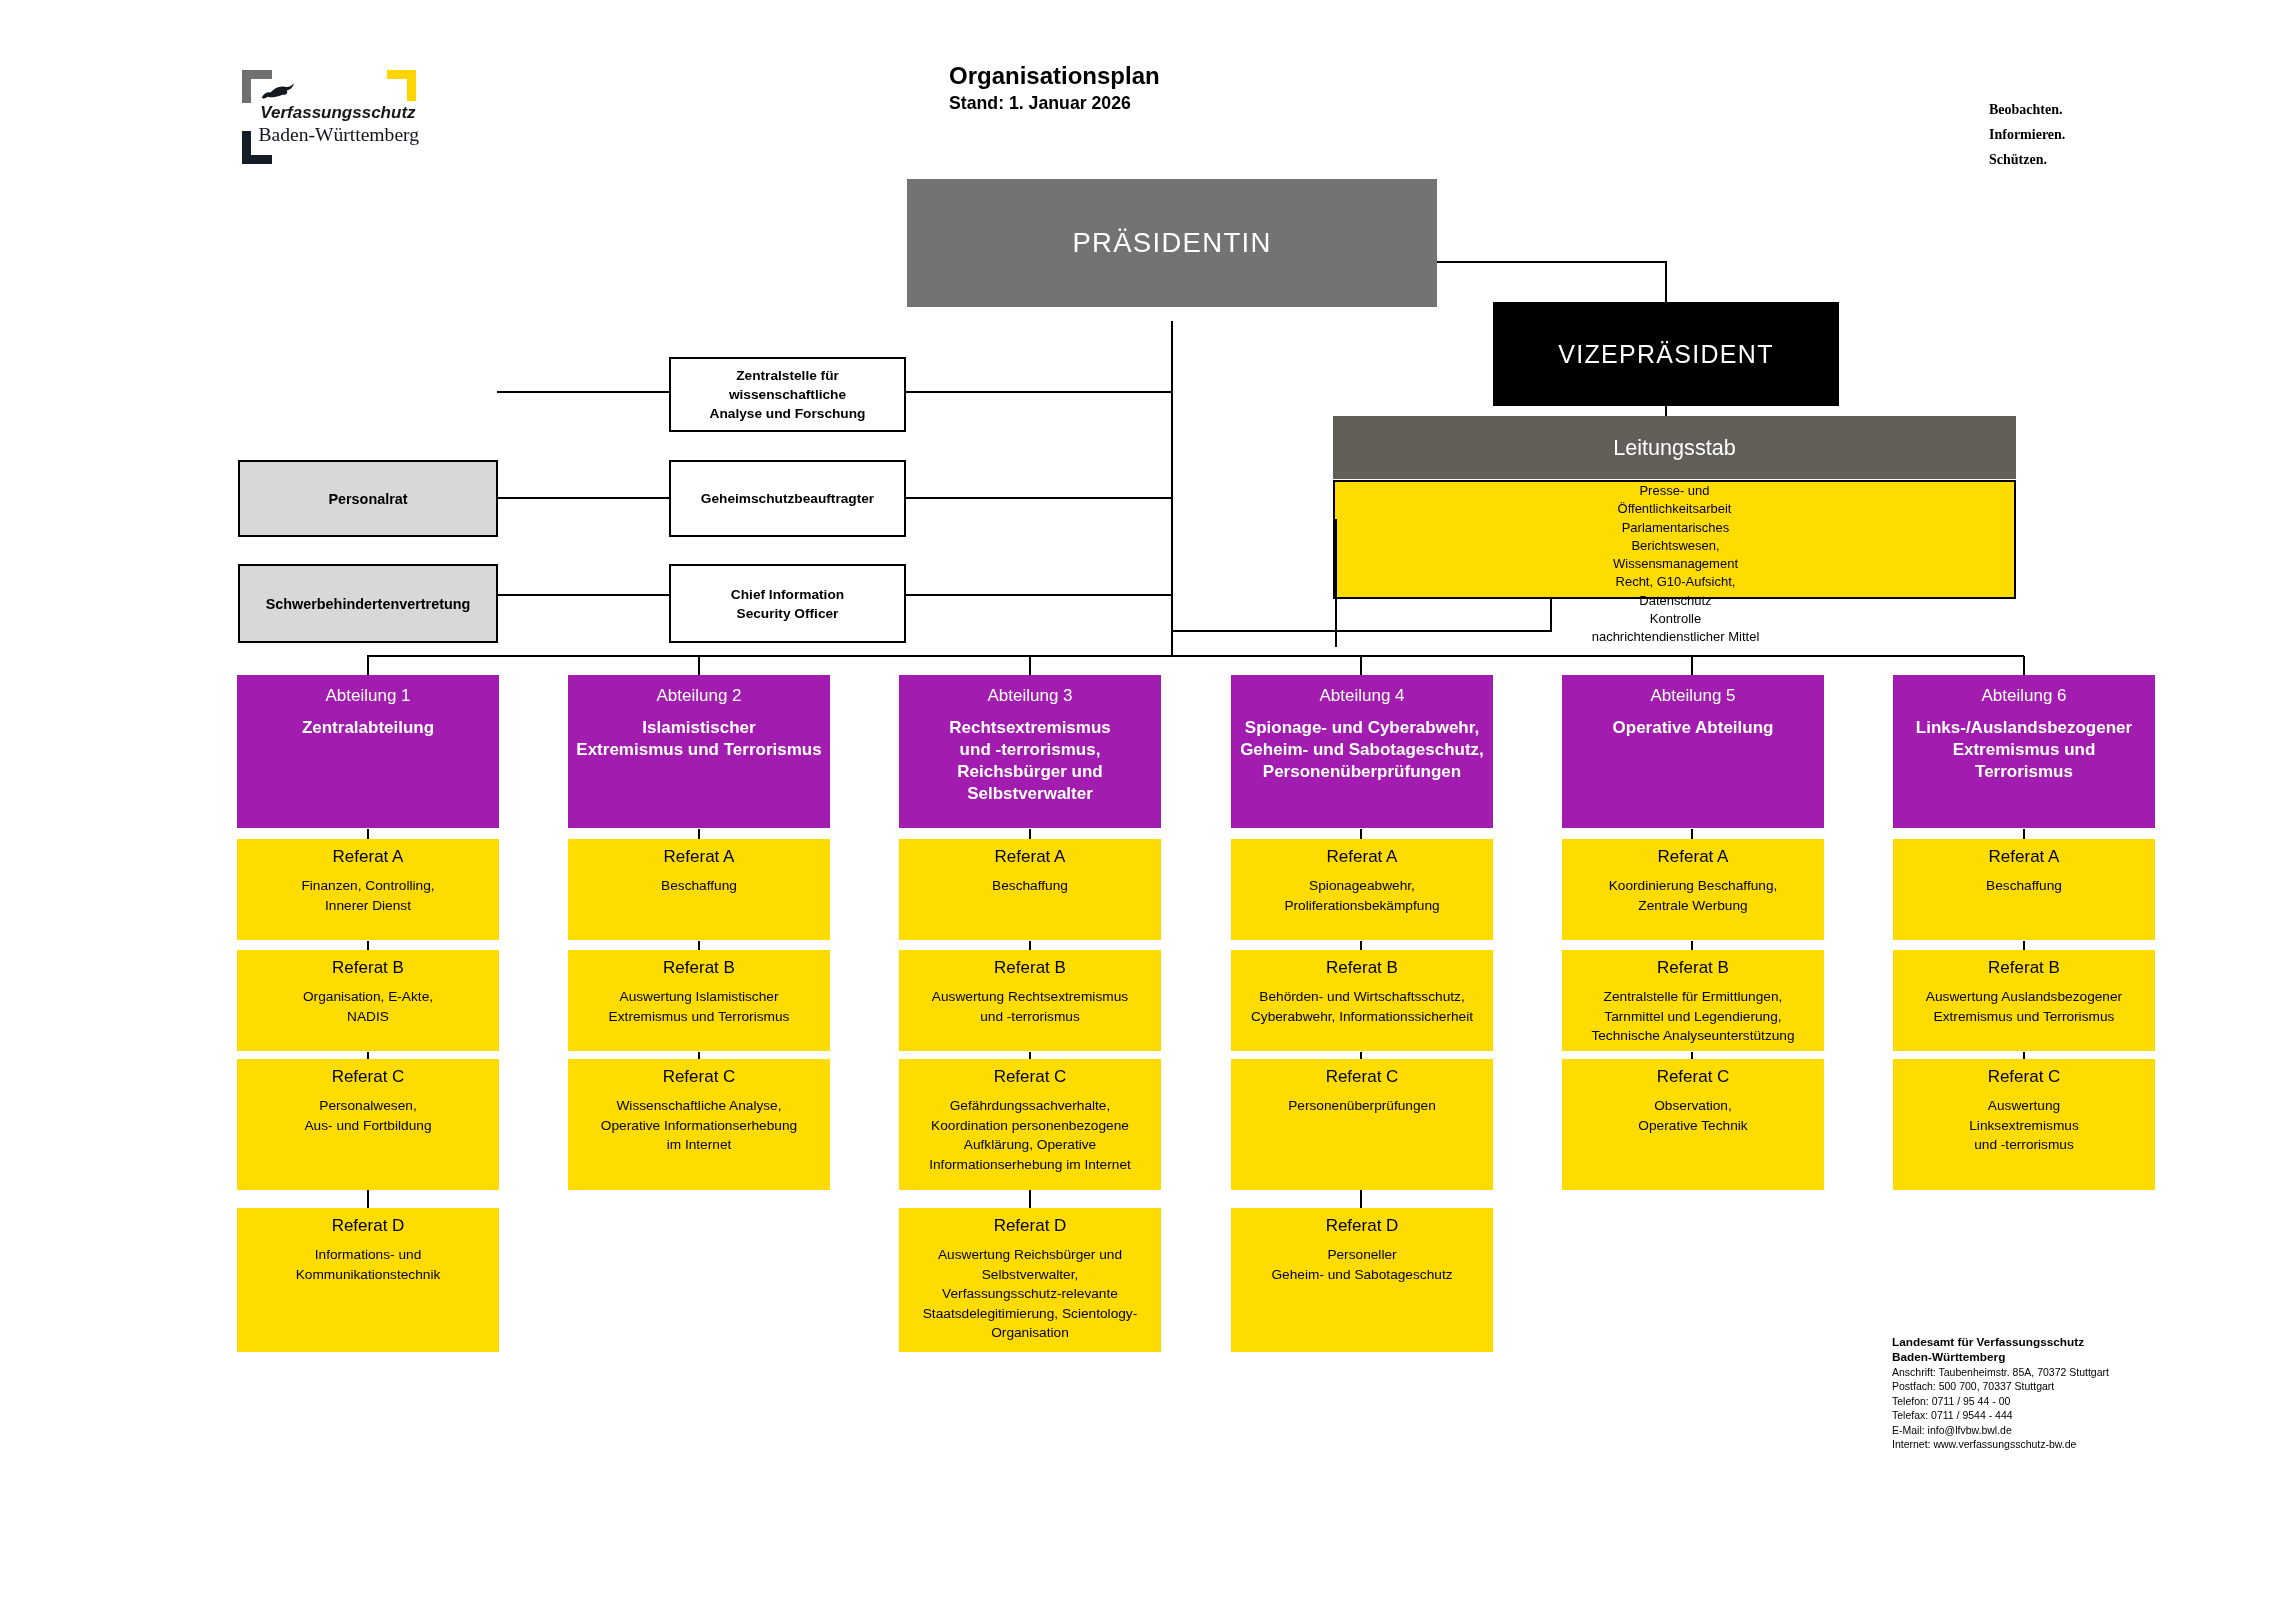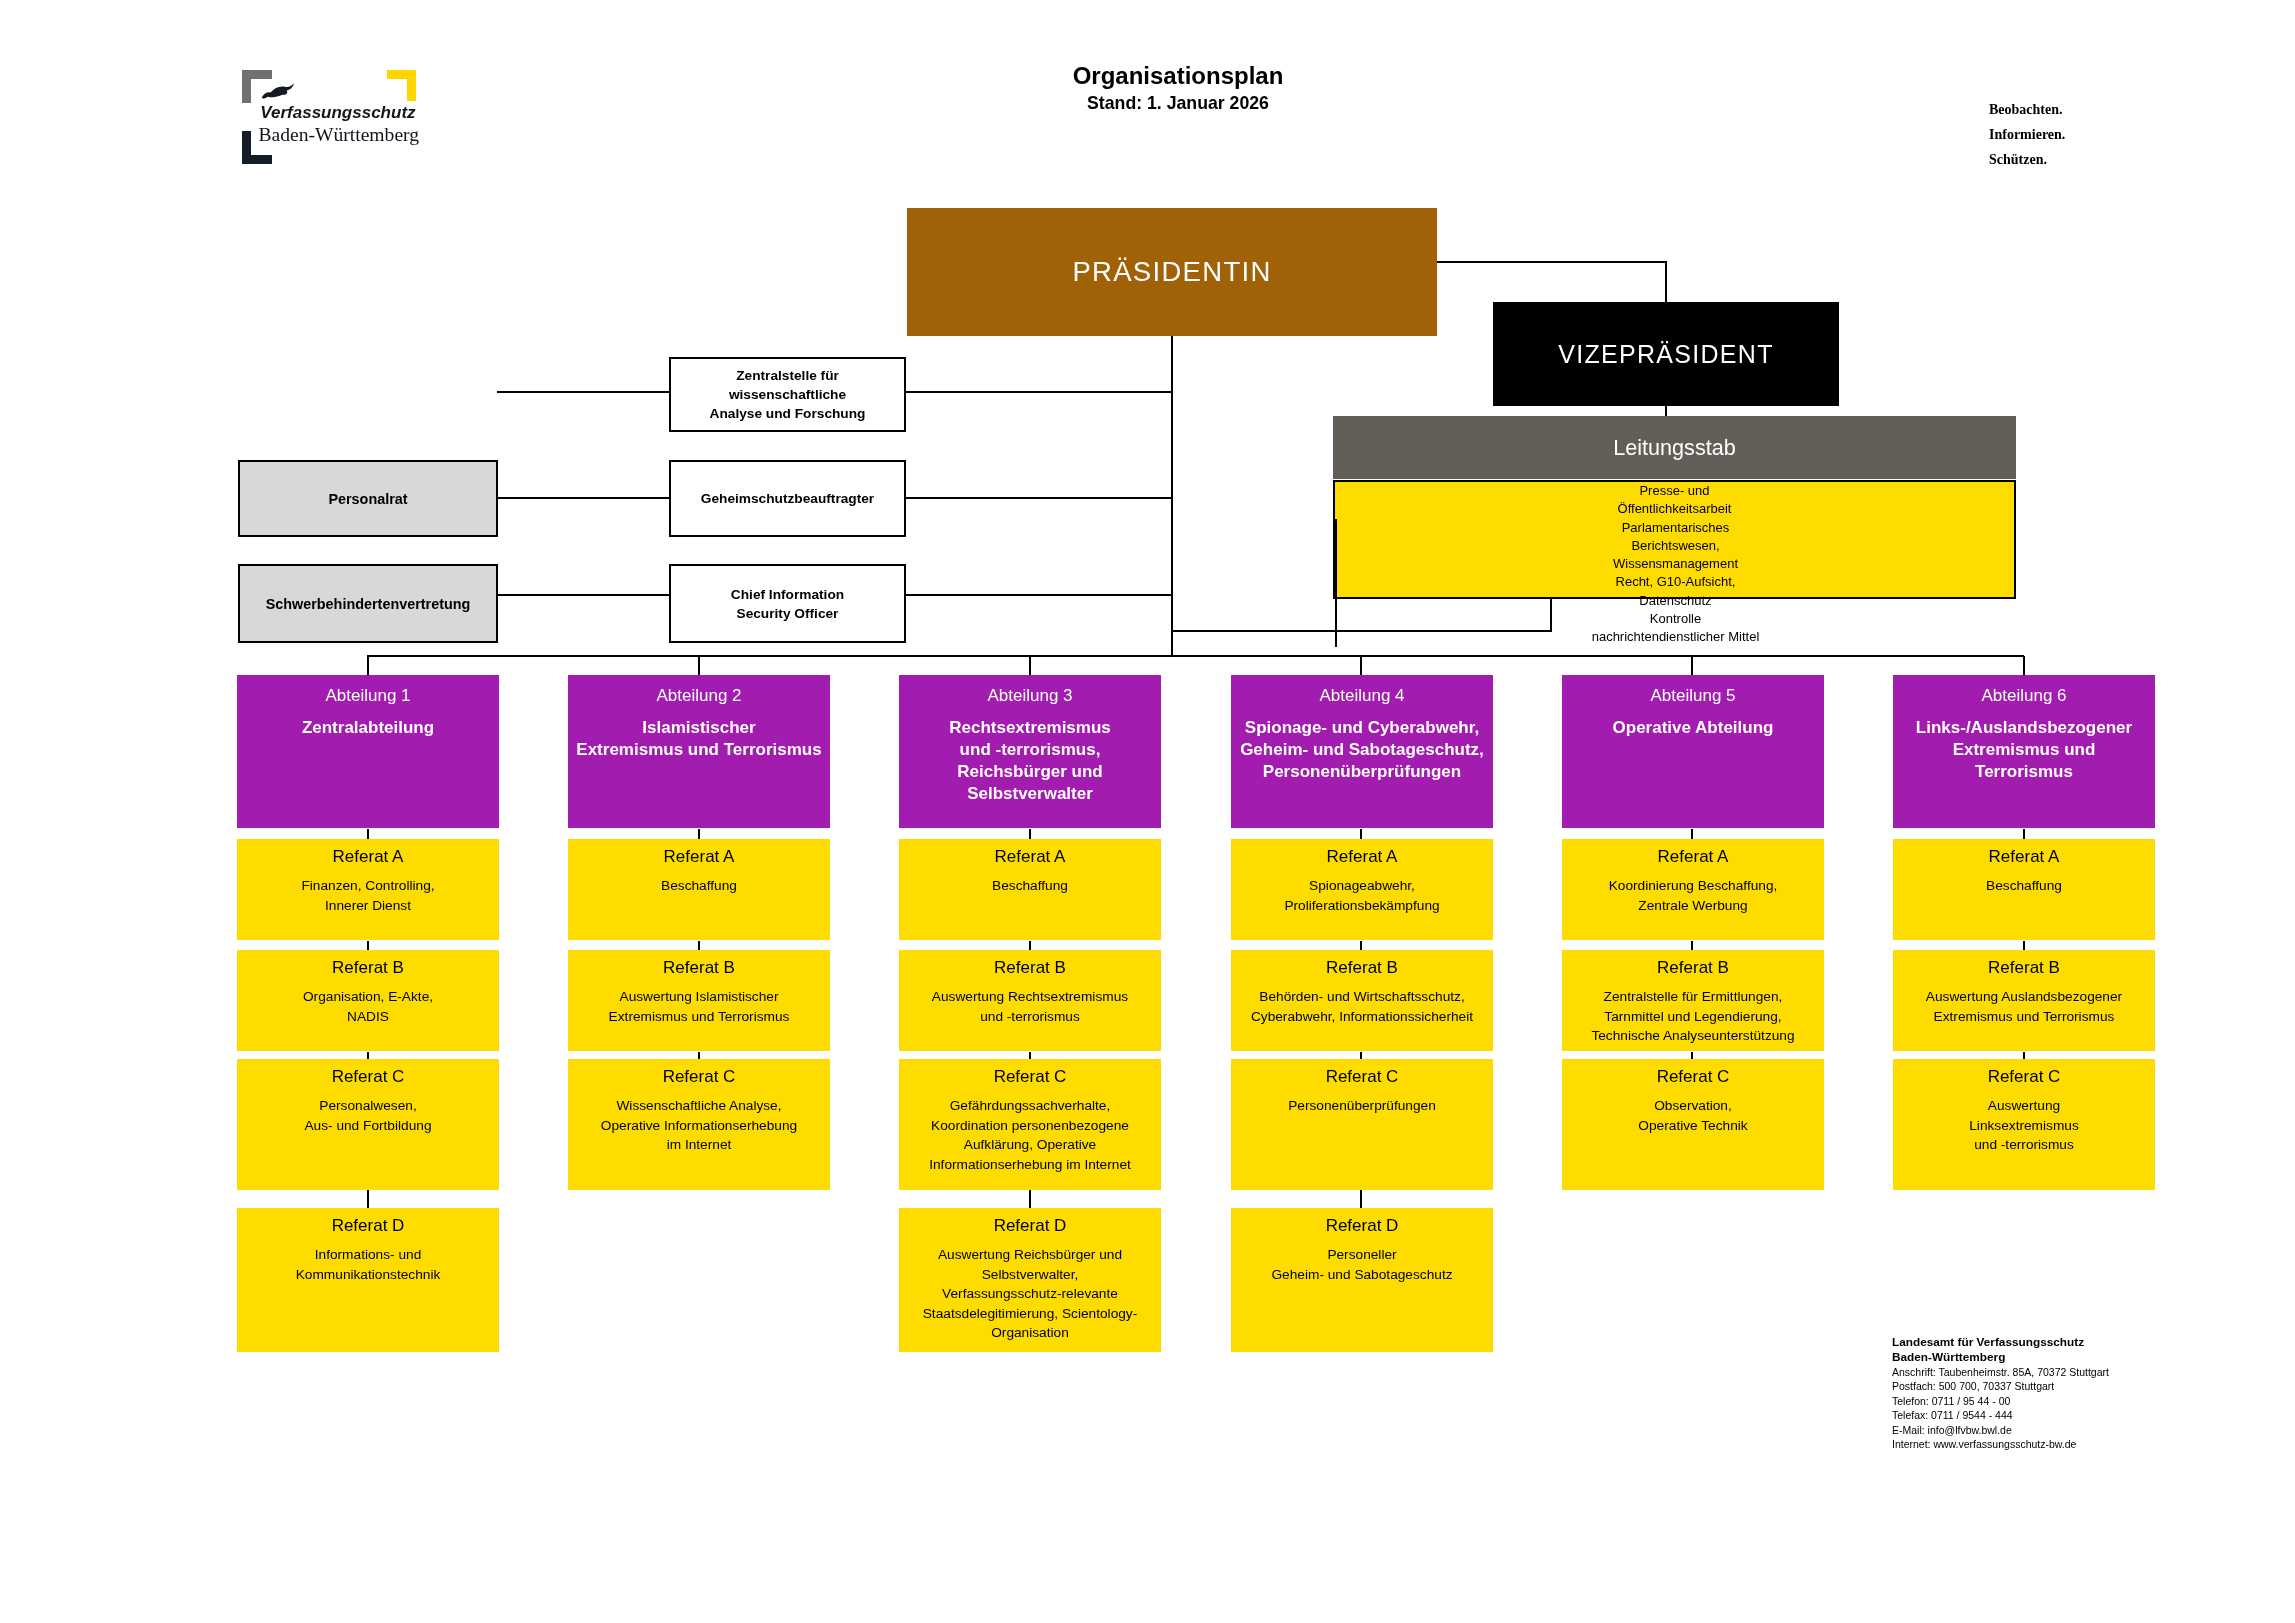--- a/index.html
+++ b/index.html
@@ -4,38 +4,38 @@
 <style>
   html,body{margin:0;padding:0;background:#fff;}
   .canvas{position:relative;width:2295px;height:1623px;background:#ffffff;overflow:hidden;
           font-family:"Liberation Sans",sans-serif;color:#000;}
   .line{position:absolute;background:#000;}
   .box{position:absolute;box-sizing:border-box;display:flex;flex-direction:column;
        align-items:center;text-align:center;}
   .pre{white-space:pre-line;}
 
   
-  .title-block{position:absolute;left:949px;top:62px;width:458px;text-align:center;}
+  .title-block{position:absolute;left:949px;top:62px;width:458px;}
   .main-title{font-size:24px;font-weight:bold;}
   .sub-title{font-size:17.7px;font-weight:bold;margin-top:2.6px;}
   .motto{position:absolute;left:1989px;top:97px;font-family:Liberation Serif, serif;
          font-weight:bold;font-size:14px;line-height:25px;}
 
   
   .logo{position:absolute;left:242px;top:69px;width:190px;height:98px;}
   .corner{position:absolute;box-sizing:border-box;}
   .corner-tl{left:0;top:1.3px;width:30px;height:33px;border-left:9.8px solid #707070;border-top:9.8px solid #707070;}
   .corner-tr{left:145px;top:1.3px;width:29px;height:31px;border-right:9.8px solid #FFD500;border-top:9.8px solid #FFD500;}
   .corner-bl{left:0;top:62px;width:30px;height:33px;border-left:9.8px solid #141C28;border-bottom:9.8px solid #141C28;}
   .lion{position:absolute;left:17px;top:13px;width:37px;height:18.3px;}
   .logo-line1{position:absolute;left:18.3px;top:34px;font-size:17px;font-weight:bold;color:#16181c;font-style:italic;}
   .logo-line2{position:absolute;left:16.4px;top:55px;font-size:19.6px;font-family:"Liberation Serif",serif;color:#10141c;}
 
   
-  .president{left:907px;top:208px;width:530px;height:128px;background:#a16207;color:#fff;
+  .president{left:907px;top:179px;width:530px;height:128px;background:#737373;color:#fff;
              justify-content:center;font-size:27.5px;letter-spacing:1.3px;}
   .vicepresident{left:1493px;top:302px;width:346px;height:104px;background:#000;color:#fff;
              justify-content:center;font-size:25px;letter-spacing:1.3px;}
   .staff-bar{left:1333px;top:416px;width:683px;height:63px;background:#615F58;color:#fff;
              justify-content:center;font-size:21.6px;}
   .staff-row{position:absolute;left:1333px;top:480px;width:683px;height:119px;display:flex;
              box-sizing:border-box;border:2px solid #000;background:#FFDC00;flex-direction:column;}
   .staff-cell{flex:1;display:flex;align-items:center;justify-content:center;text-align:center;
               font-size:13px;line-height:18.3px;padding:0 3.9px;box-sizing:border-box;}
   .staff-cell + .staff-cell{border-left:2px solid #000;}

